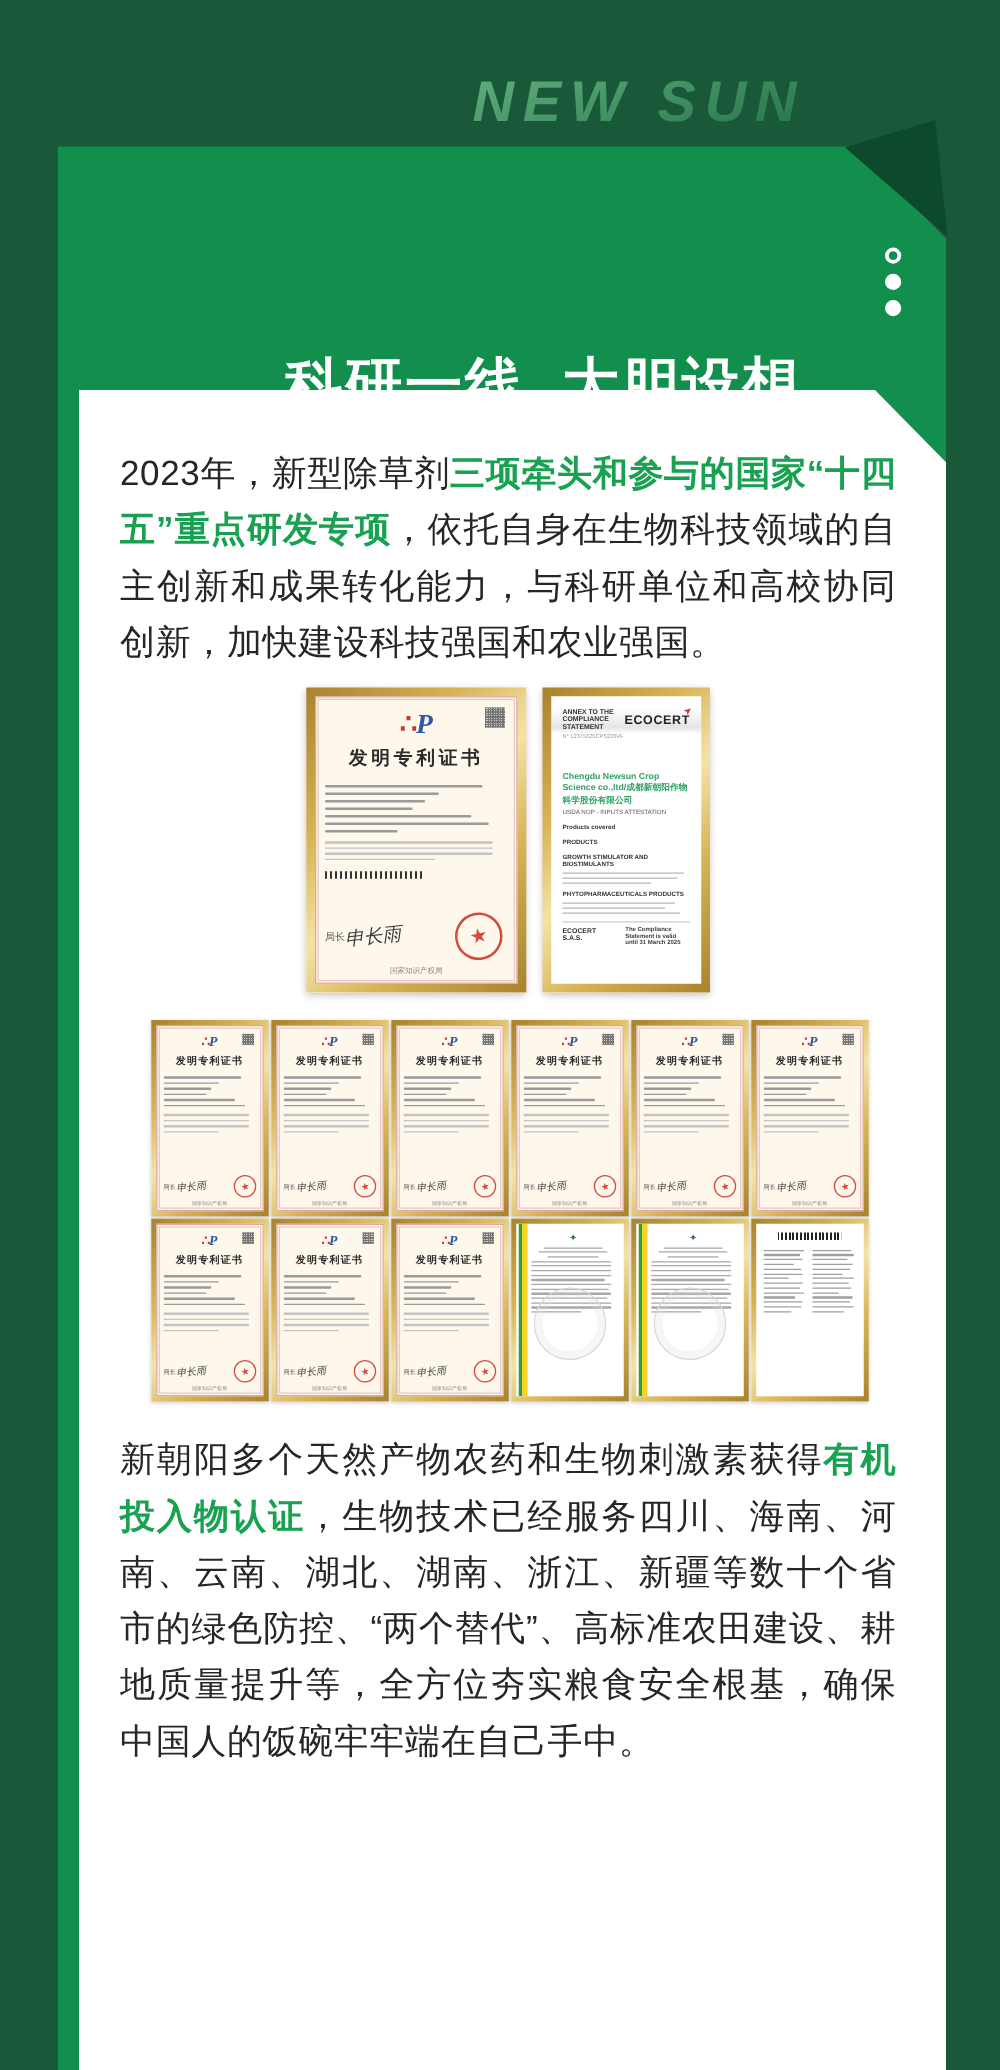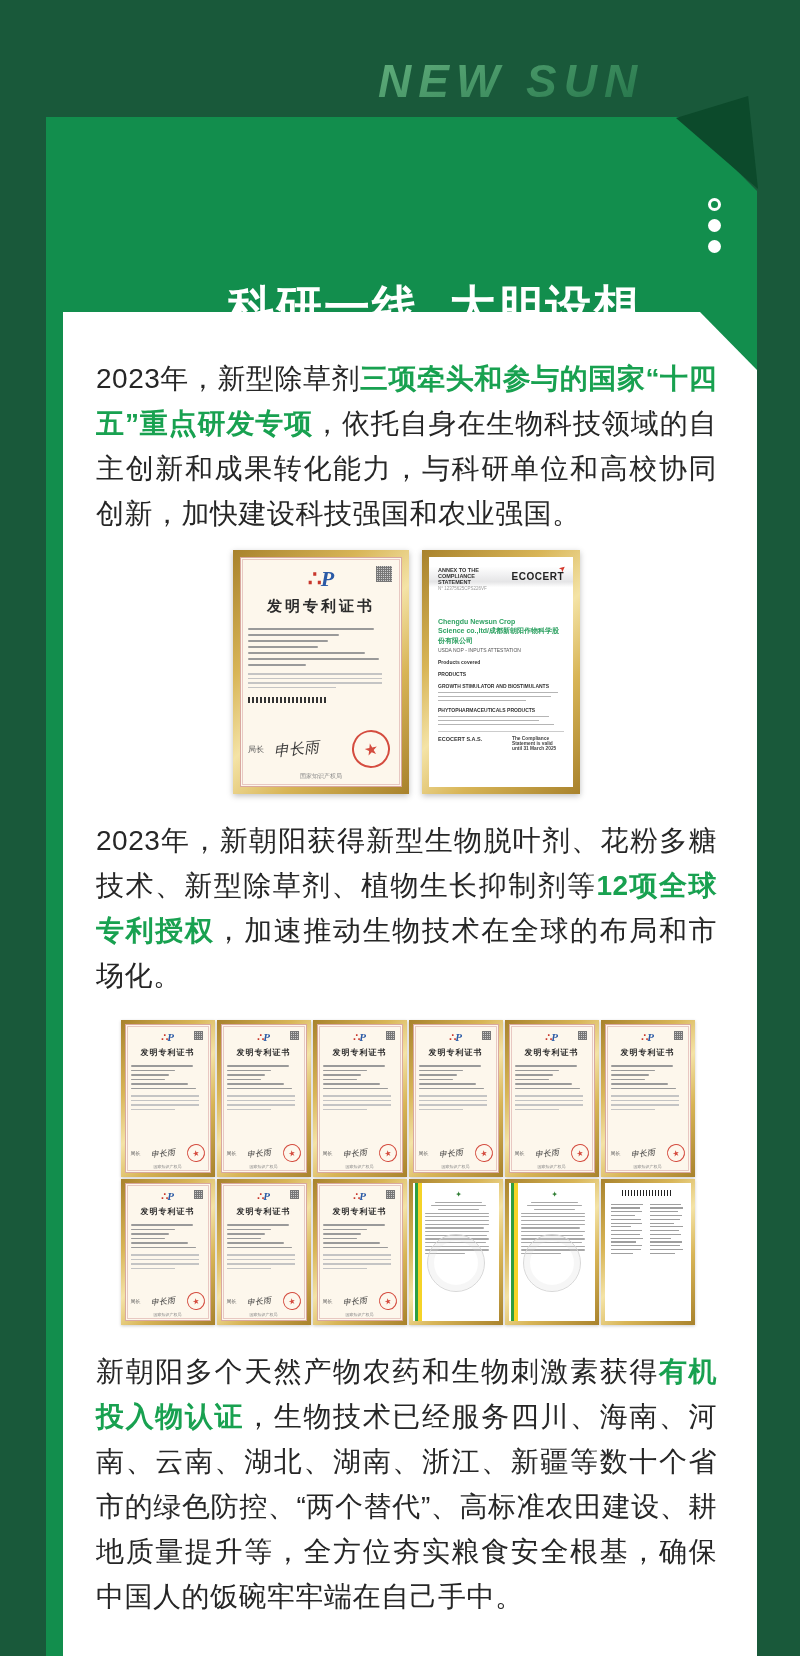--- a/index.html
+++ b/index.html
@@ -73,21 +73,21 @@
     repeating-linear-gradient(90deg,#777 0 1px,#ccc 1px 2px);}
   .lg .qr{width:16px;height:16px;}
   .sm .qr{width:9px;height:9px;}
   .ctitle{text-align:center;font-weight:800;color:#2b2b2b;font-family:"Liberation Serif","DejaVu Serif",serif;}
   .lg .ctitle{font-size:15px;letter-spacing:3px;margin:5px 0 8px;}
   .sm .ctitle{font-size:8px;letter-spacing:1px;margin:3px 0 4px;}
   .bars .b{background:#9a9a9a;height:2px;margin:4px 0;border-radius:1px;}
   .sm .bars .b{height:1.5px;margin:3px 0;}
   .blob .b{background:#c4c4c4;height:1.5px;margin:3px 0;}
   .barcode{height:6px;width:55%;margin-top:6px;background:repeating-linear-gradient(90deg,#333 0 2px,transparent 2px 4px);}
-  .csig{margin-top:auto;display:flex;align-items:center;gap:10px;}
+  .csig{margin-top:auto;display:flex;align-items:center;gap:0;}
   .signer{color:#555;}
   .lg .signer{font-size:8px;}
   .sm .signer{font-size:5px;}
   .sig{font-family:"DejaVu Serif","Liberation Serif",serif;font-style:italic;color:#3a3a3a;transform:rotate(-6deg);}
   .lg .sig{font-size:15px;}
   .sm .sig{font-size:8px;}
   .seal{margin-left:auto;border:2px solid #D03A2D;border-radius:50%;color:#D03A2D;display:flex;
     align-items:center;justify-content:center;transform:rotate(-12deg);opacity:.9;}
   .lg .seal{width:38px;height:38px;font-size:16px;margin-right:4px;}
   .sm .seal{width:18px;height:18px;font-size:8px;border-width:1.5px;}
@@ -184,21 +184,21 @@
       <div class="csig">
         <span class="signer">局长</span>
         <span class="sig">申长雨</span>
         <span class="seal">★</span>
       </div>
       <div class="cfoot">国家知识产权局</div>
     </div>
           </div>
         </div>
         <div style="height:244px">
-          <div class="goldframe lg" style="width:158px;height:244px">
+          <div class="goldframe lg" style="width:134px;height:244px">
     <div class="epaper">
       <div class="swoosh"></div>
       <div class="erow">
         <div class="ehead">ANNEX TO THE COMPLIANCE STATEMENT<small>N° 12375625CPS226VF</small></div>
         <div class="ebrand">ECOCERT<span class="bird">➤</span></div>
       </div>
       <div class="ecompany">Chengdu Newsun Crop<br>Science co.,ltd/成都新朝阳作物科学股份有限公司</div>
       <div class="eatt">USDA NOP - INPUTS ATTESTATION</div>
       <div class="esec">Products covered</div>
       <div class="esec">PRODUCTS</div>
@@ -215,23 +215,20 @@
                 <div class="b " style="width:92%"></div>
               </div>
       <div class="edivider"></div>
       <div class="efoot">
         <div><b>ECOCERT S.A.S.</b><div class="b " style="width:90%"></div><div class="b " style="width:85%"></div><div class="b " style="width:70%"></div></div>
         <div class="evalid">The Compliance Statement is valid until 31 March 2025</div>
       </div>
     </div>
           </div>
         </div>
-      </div>
-    <div id="para-mid" class="mt">
-        <p class="para"><span>2023年，新朝阳获得新型生物脱叶剂、花粉多糖技术、新型除草剂、植物生长抑制剂等</span><span class="hl">12项全球专利授权</span><span>，加速推动生物技术在全球的布局和市场化。</span></p>
       </div>
     <div class="grid" id="cert-grid">
         <div class="row row1">
           <div class="goldframe sm">
     <div class="cpaper">
       <div class="clogo-row">
         <span class="cnipa"><i>∴</i>P</span>
         <span class="qr"></span>
       </div>
       <div class="ctitle">发明专利证书</div>

